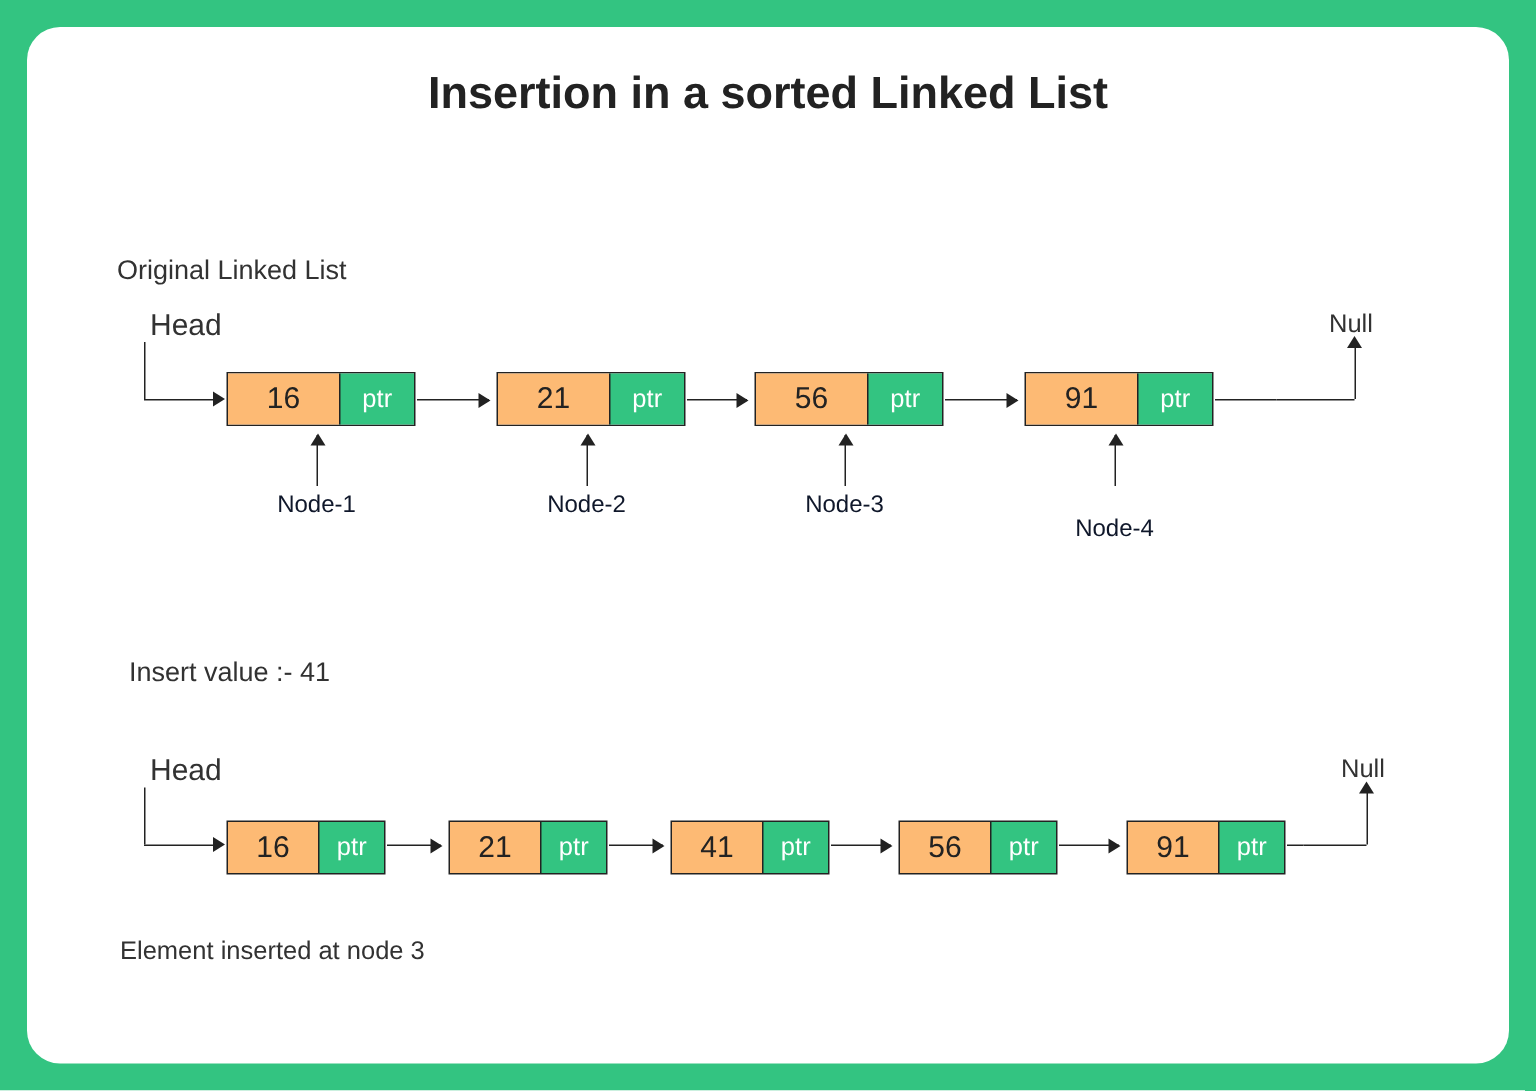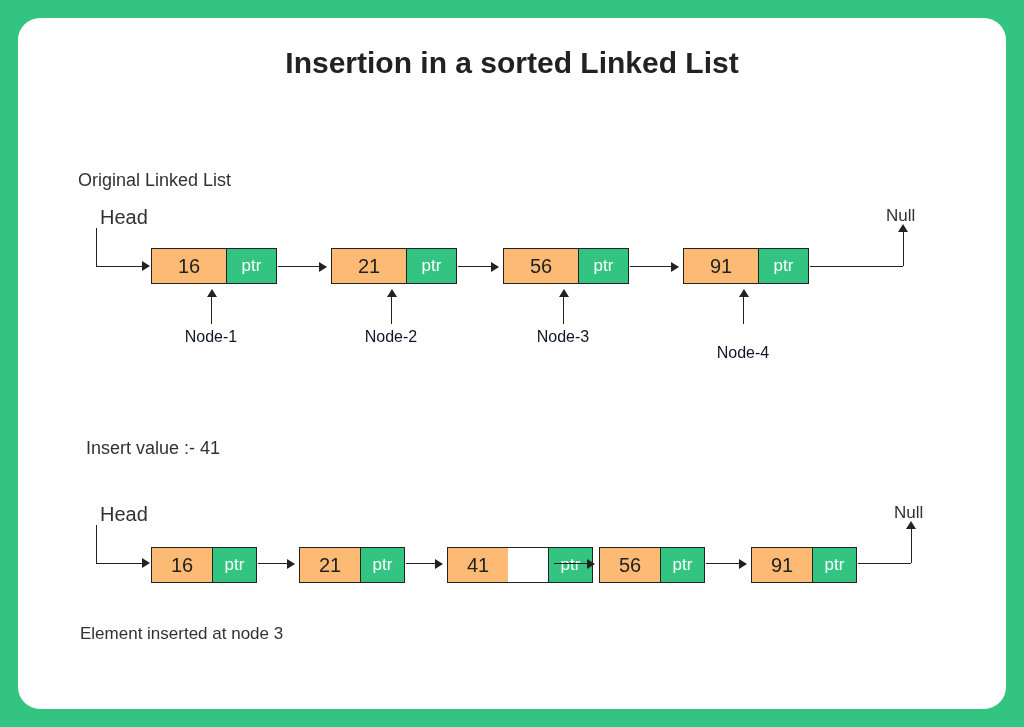--- a/index.html
+++ b/index.html
@@ -217,21 +217,21 @@
         <div class="ptr">ptr</div>
       </div>
       <div class="harrow right" style="left:240px; top:16px; width:36px;"></div>
 
       <div class="node" style="left:281px;">
         <div class="val">21</div>
         <div class="ptr">ptr</div>
       </div>
       <div class="harrow right" style="left:388px; top:16px; width:36px;"></div>
 
-      <div class="node" style="left:429px;gap:40px;">
+      <div class="node" style="left:429px;">
         <div class="val">41</div>
         <div class="ptr">ptr</div>
       </div>
       <div class="harrow right" style="left:536px; top:16px; width:40px;"></div>
 
       <div class="node" style="left:581px;">
         <div class="val">56</div>
         <div class="ptr">ptr</div>
       </div>
       <div class="harrow right" style="left:688px; top:16px; width:40px;"></div>

